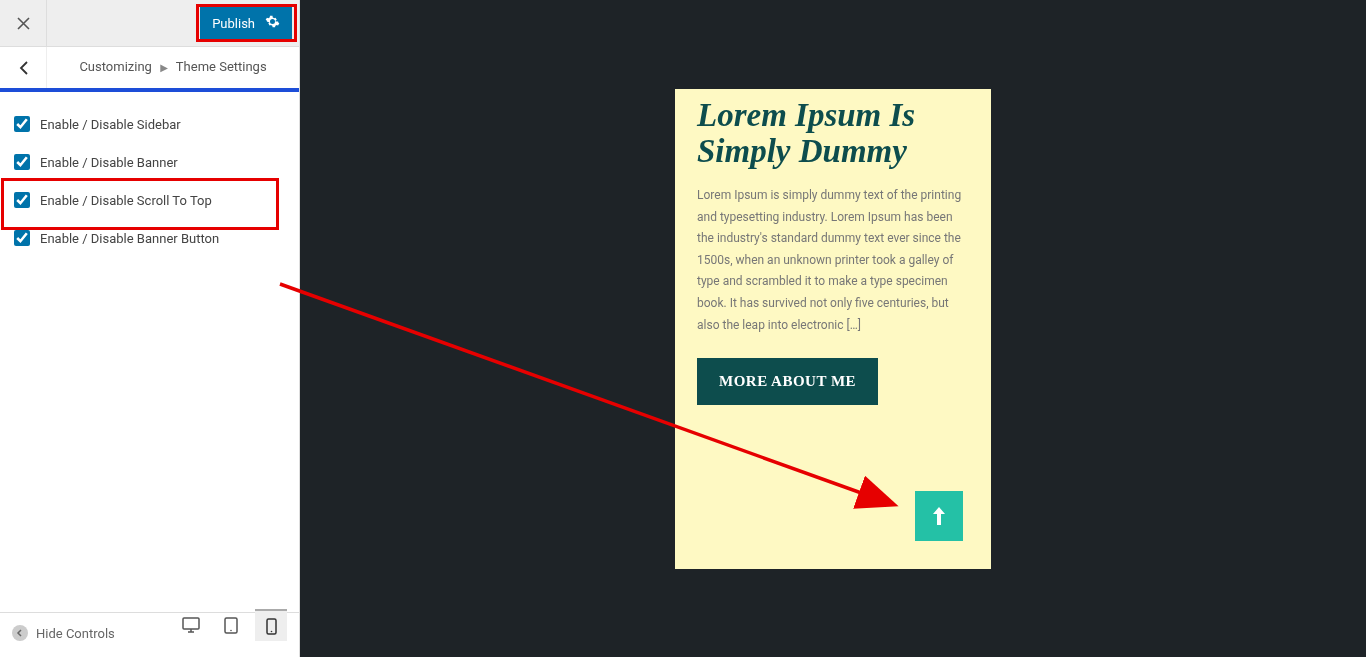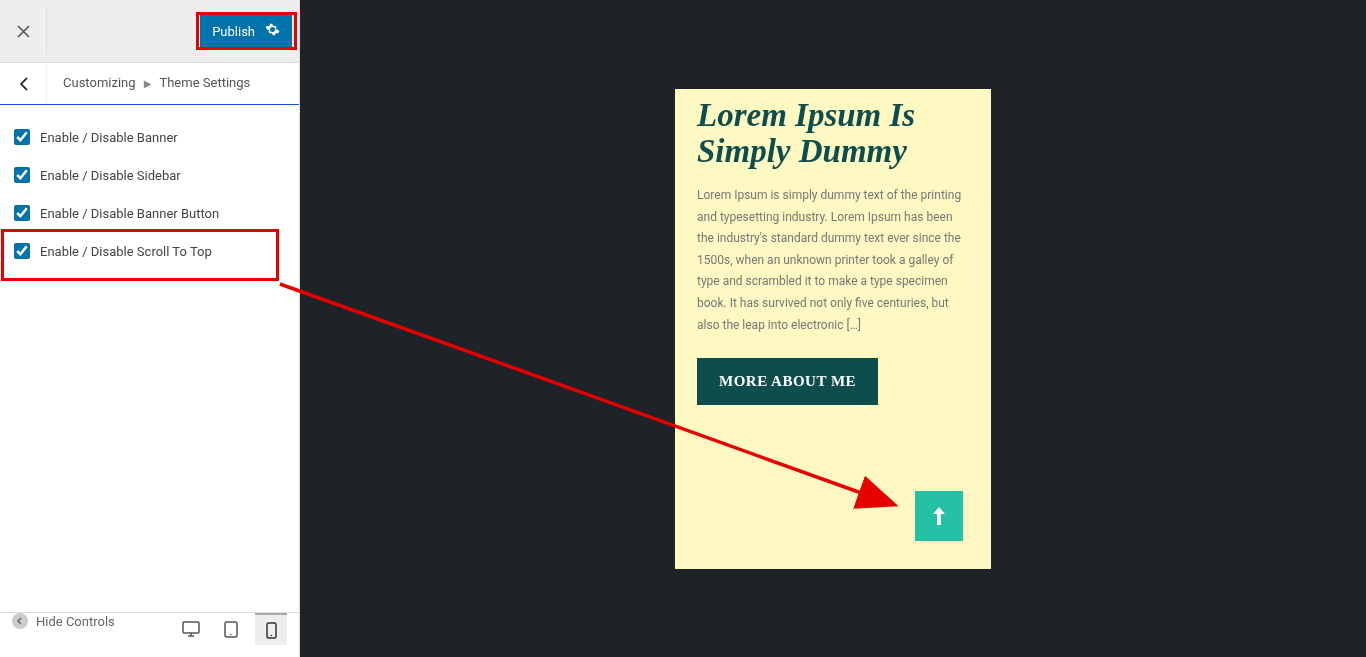--- a/index.html
+++ b/index.html
@@ -1,41 +1,41 @@
 <!DOCTYPE html>
 <html><head>
 <meta charset="utf-8">
 <style>
 * { margin: 0; padding: 0; box-sizing: border-box; font-family: -apple-system, BlinkMacSystemFont, "Segoe UI", Roboto, sans-serif; }
 body { width: 1366px; height: 657px; overflow: hidden; display: flex; background: #1e2327; position: relative; }
 
 .sidebar { width: 300px; height: 100%; background: #fff; display: flex; flex-direction: column; border-right: 1px solid #ddd; }
 
-.header-bar { height: 63px; display: flex; align-items: center; background: #eee; border-bottom: 1px solid #ddd; }
+.header-bar { height: 47px; display: flex; align-items: center; background: #eee; border-bottom: 1px solid #ddd; }
 .close-btn { width: 47px; height: 47px; display: flex; align-items: center; justify-content: center; cursor: pointer; color: #555; font-size: 15px; border-right: 1px solid #ddd; }
 .header-spacer { flex: 1; }
 .publish-wrap { padding: 6px 7px; position: relative; }
 .publish-btn { background: #0073aa; color: #fff; border: none; height: 32px; padding: 0 12px; display: flex; align-items: center; gap: 10px; cursor: pointer; font-size: 13px; }
 .publish-btn .gear { font-size: 14px; }
 .publish-highlight { position: absolute; border: 3px solid #e60000; top: 3px; left: 3px; right: 2px; bottom: 3px; pointer-events: none; }
 
-.crumb-row { display: flex; border-bottom: 1px solid #1d4ed8; }
+.crumb-row { display: flex; border-bottom: 4px solid #1d4ed8; text-align: center; }
 .back-btn { width: 47px; display: flex; align-items: center; justify-content: center; cursor: pointer; color: #333; font-size: 17px; border-right: 1px solid #eee; }
 .crumb-content { padding: 12px 16px 14px; flex: 1; }
 .crumb-line { font-size: 13px; color: #555; }
 .crumb-line .sep { margin: 0 5px; font-size: 10px; color: #888; }
 .crumb-title { font-size: 19px; font-weight: 300; color: #333; margin-top: 3px; }
 
 .settings-list { padding: 14px 14px; flex: 1; }
 .setting-row { display: flex; align-items: center; gap: 10px; padding: 10px 0 12px; position: relative; }
 .setting-row input[type=checkbox] { width: 16px; height: 16px; accent-color: #0073aa; cursor: pointer; }
 .setting-row label { font-size: 13px; color: #444; cursor: pointer; }
 .scroll-highlight { position: absolute; border: 3px solid #e60000; top: -4px; left: -13px; width: 278px; height: 52px; pointer-events: none; }
 
-.footer-bar { height: 45px; border-top: 1px solid #ddd; display: flex; align-items: flex-start; padding: 0 12px; gap: 8px; }
+.footer-bar { height: 45px; border-top: 1px solid #ddd; display: flex; align-items: flex-end; padding: 16px 12px; gap: 8px; }
 .hide-controls { display: flex; align-items: center; gap: 8px; color: #666; font-size: 13px; cursor: pointer; }
 .hide-controls .circ { width: 16px; height: 16px; border-radius: 50%; background: #ccc; display: flex; align-items: center; justify-content: center; color: #666; font-size: 10px; }
 .footer-spacer { flex: 1; }
 .device-btn { width: 32px; height: 32px; display: flex; align-items: center; justify-content: center; cursor: pointer; color: #555; }
 .device-btn.active { background: #eee; border-top: 2px solid #aaa; }
 
 .preview-area { flex: 1; display: flex; align-items: center; justify-content: center; background: #1e2327; }
 .preview-frame { width: 316px; height: 480px; background: #fef9c3; position: relative; overflow: hidden; }
 .preview-content { padding: 0 20px 0 22px; height: 100%; overflow-y: auto; }
 .preview-content::-webkit-scrollbar { width: 15px; }
@@ -84,34 +84,34 @@
         <span>Customizing</span>
         <span class="sep">▶</span>
         <span>Theme Settings</span>
       </div>
     </div>
   </div>
 
   <div class="settings-list">
     <div class="setting-row">
       <input type="checkbox" checked="" style="">
-      <label>Enable / Disable Banner</label>
-    </div>
-    <div class="setting-row">
-      <input type="checkbox" checked="" style="">
       <label>Enable / Disable Sidebar</label>
     </div>
     <div class="setting-row">
       <input type="checkbox" checked="" style="">
-      <label>Enable / Disable Banner Button</label>
+      <label>Enable / Disable Banner</label>
     </div>
     <div class="setting-row">
       <input type="checkbox" checked="" style="">
       <label>Enable / Disable Scroll To Top</label>
       <div class="scroll-highlight"></div>
+    </div>
+    <div class="setting-row">
+      <input type="checkbox" checked="" style="">
+      <label>Enable / Disable Banner Button</label>
     </div>
   </div>
 
   <div class="footer-bar">
     <div class="hide-controls">
       <span class="circ">
         <svg width="8" height="8" viewBox="0 0 8 8">
             <path d="M5 1 L2 4 L5 7" stroke="#666" stroke-width="1.5" fill="none"></path>
           </svg>
       </span>

